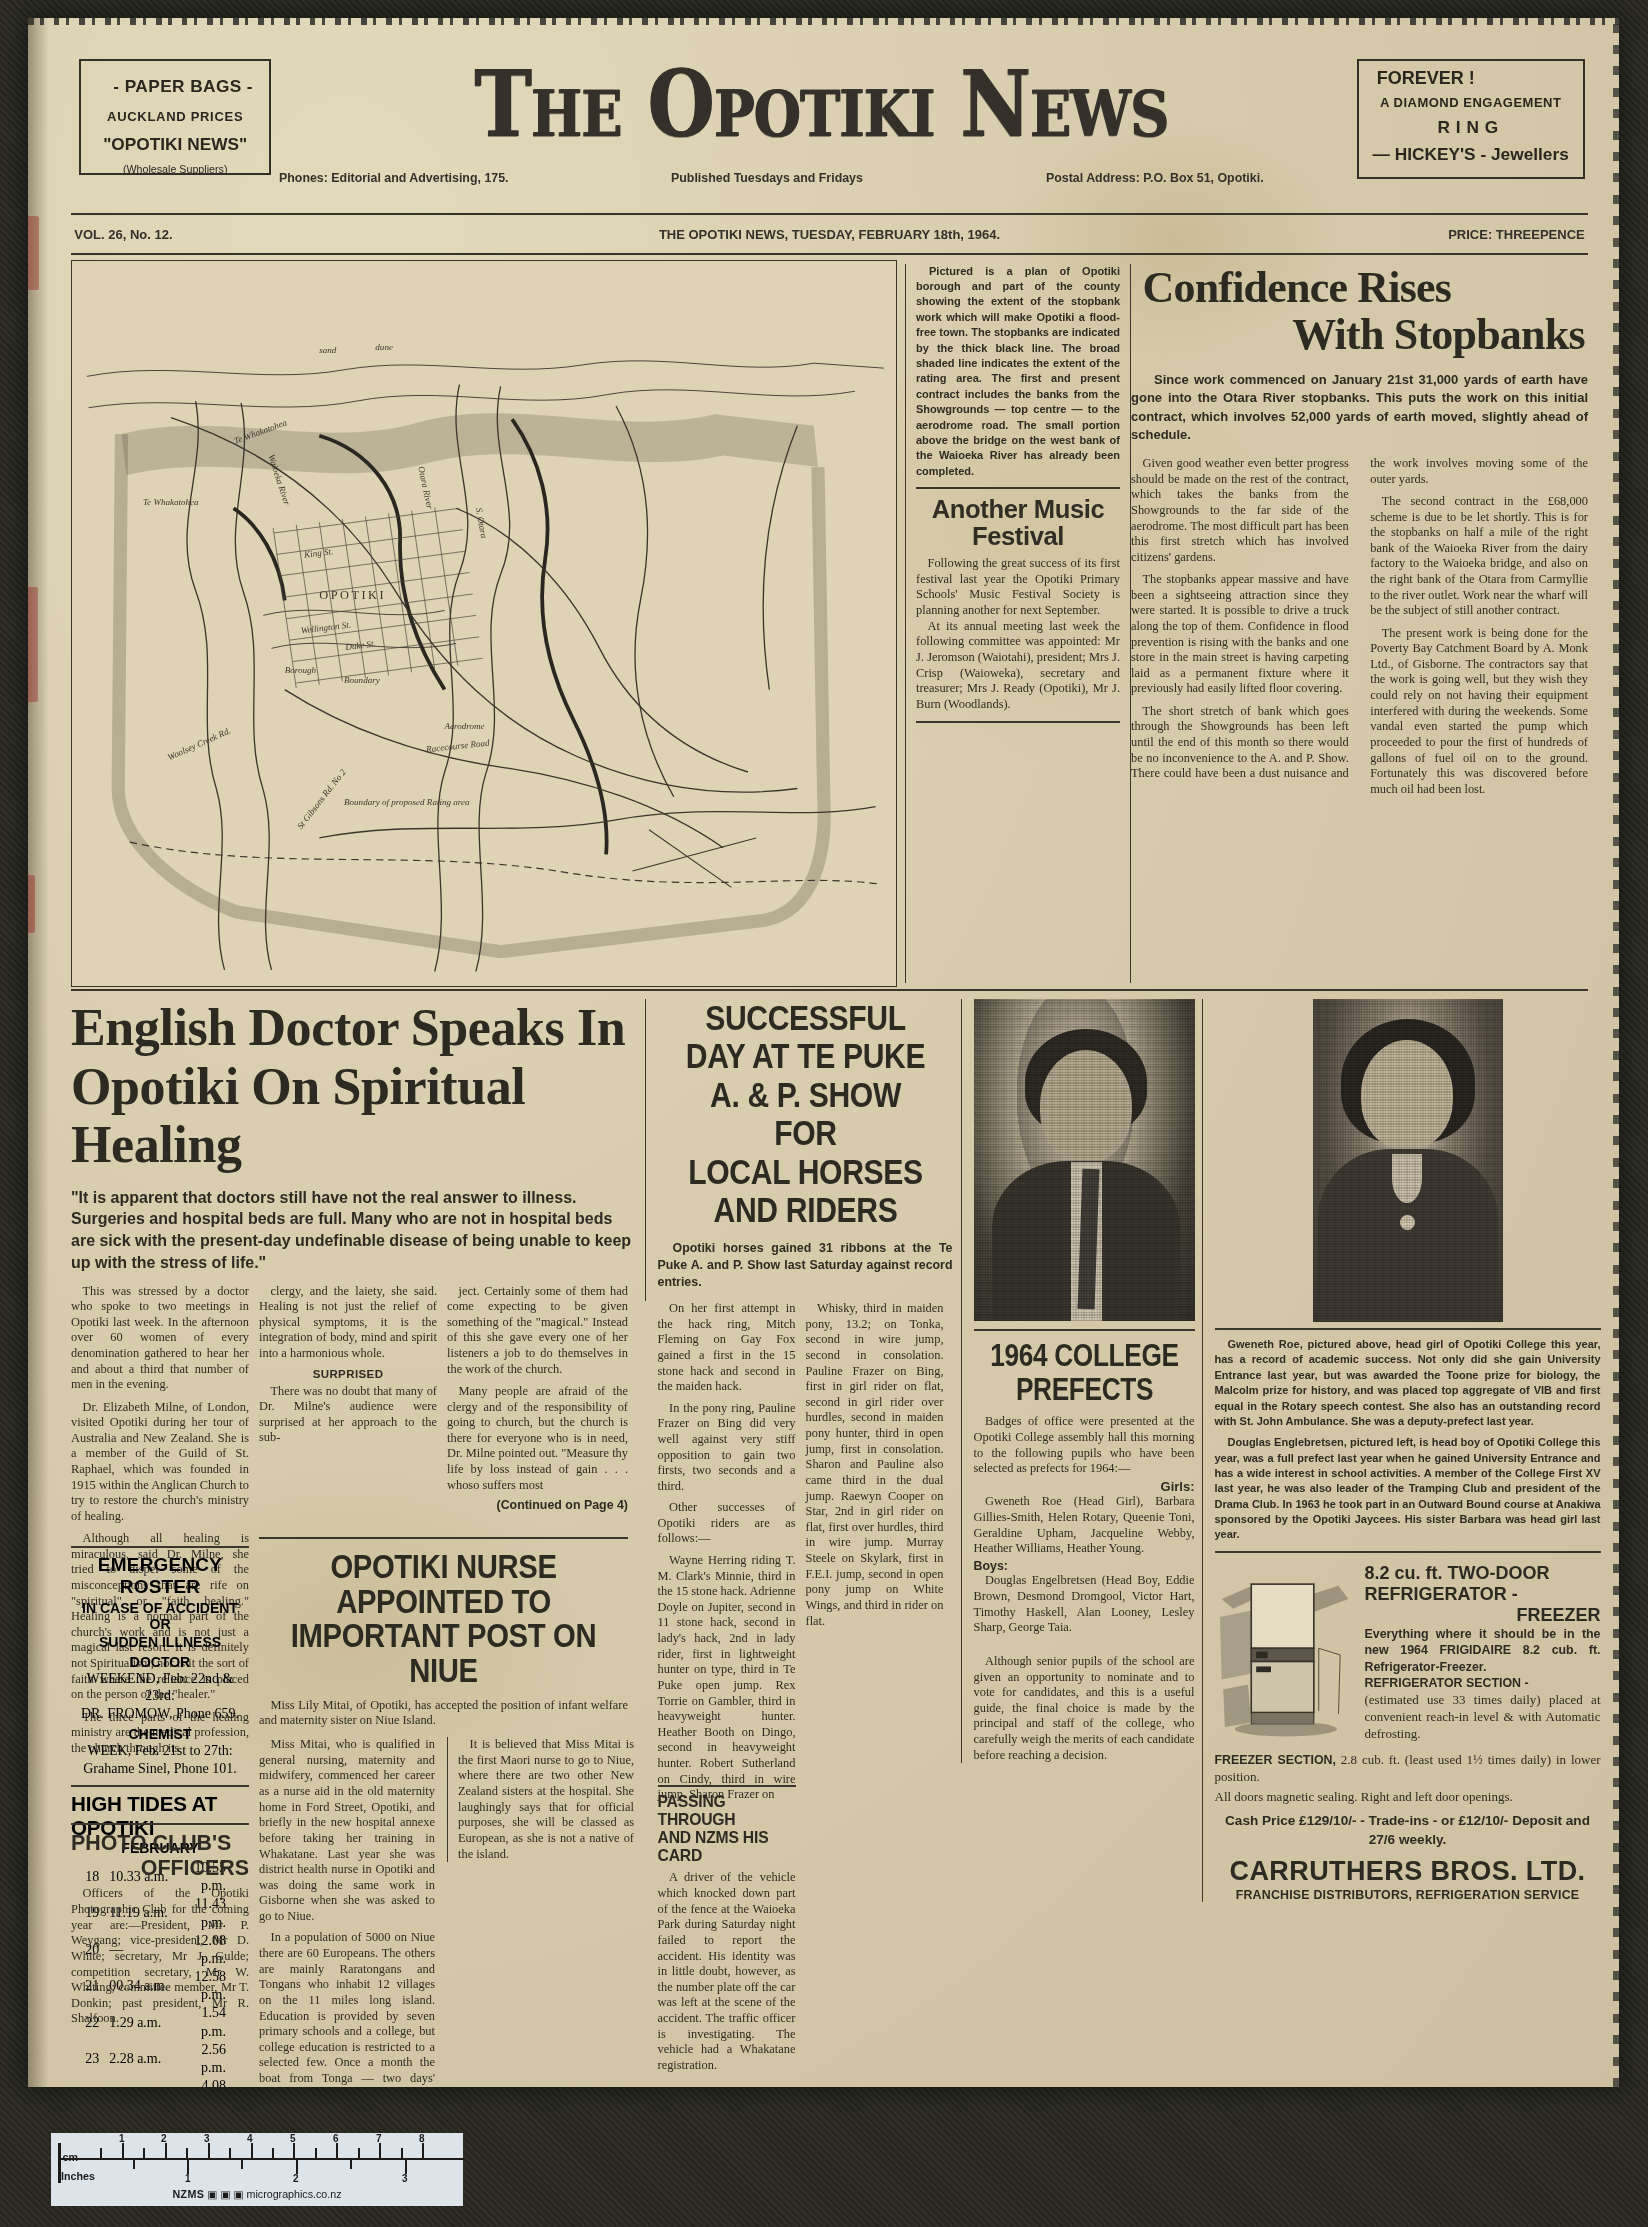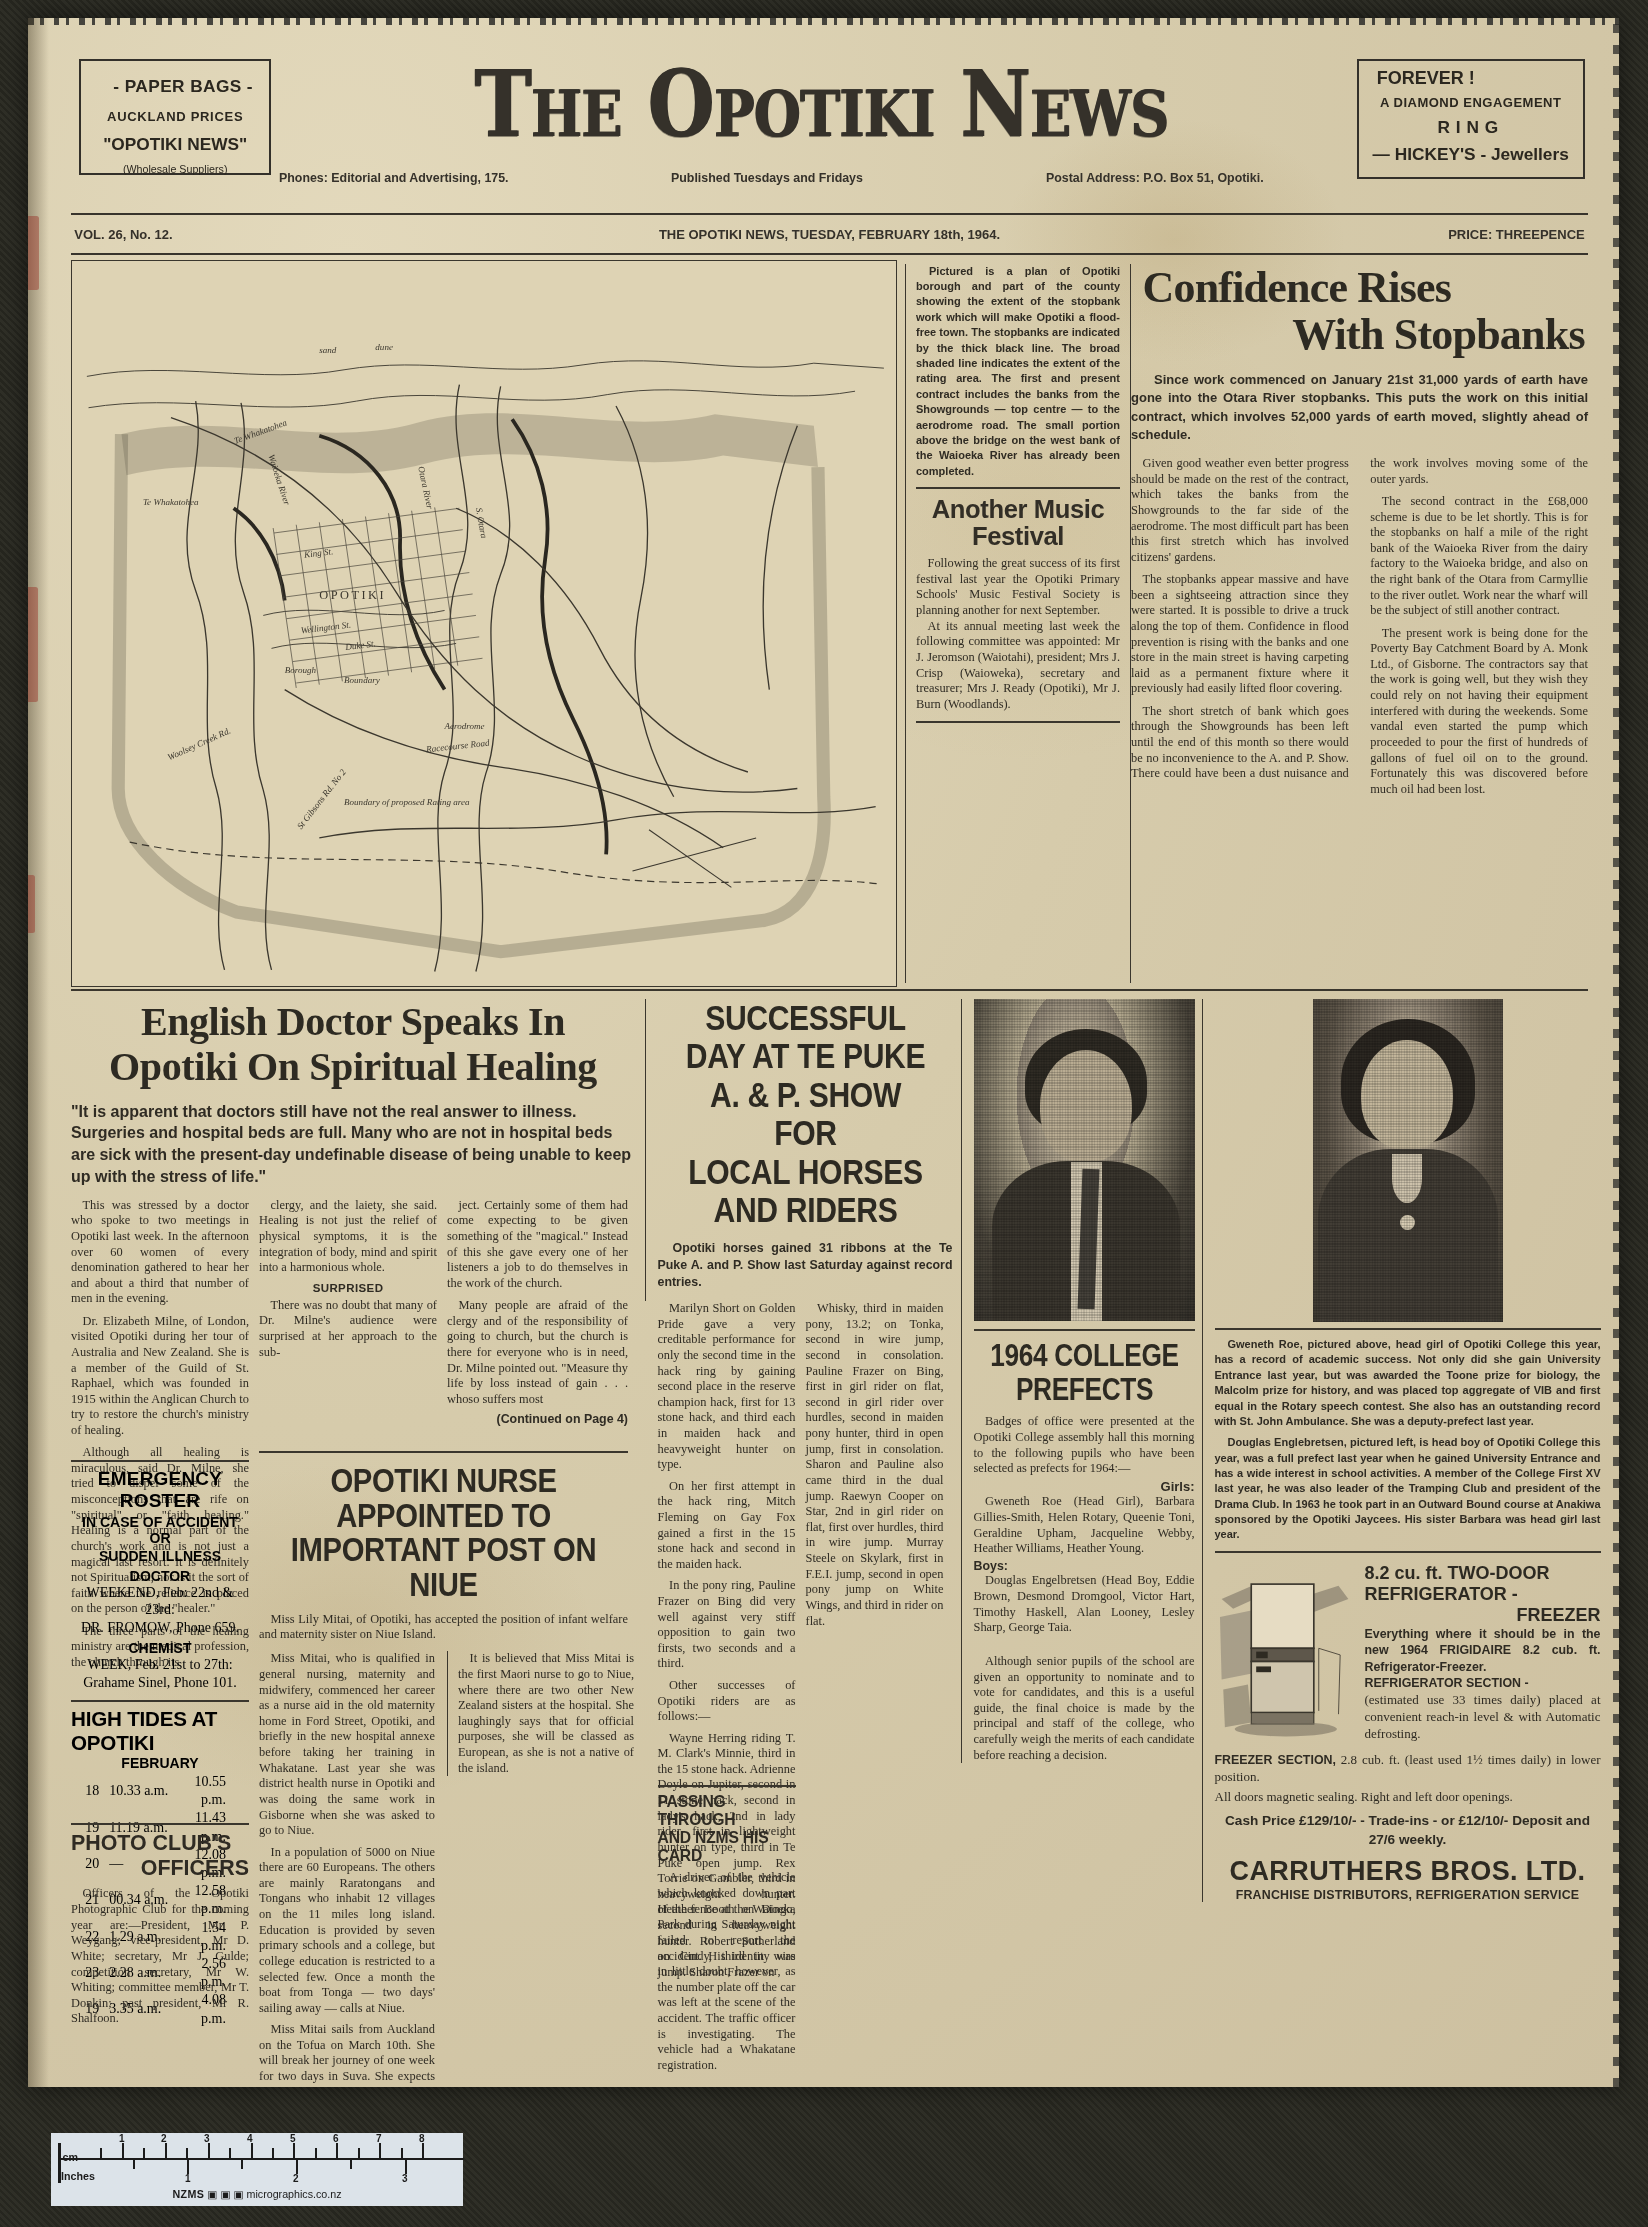--- a/index.html
+++ b/index.html
@@ -120,22 +120,22 @@
   
   #lower{position:relative;margin-top:3.3px;height:1063px;border-top:2.5px solid #3a362d;}
   #col-A{position:absolute;left:0;top:8.2px;width:564px;}
   #col-B{position:absolute;left:574px;top:8.2px;width:295px;
       border-left:1.6px solid #3a362d;padding-left:11.5px;}
   #col-C{position:absolute;left:890px;top:8.2px;width:221px;
       border-left:1.6px solid #3a362d;padding-left:11.5px;}
   #col-D{position:absolute;left:1131px;top:8.2px;width:386px;
       border-left:1.6px solid #3a362d;padding-left:11.5px;}
 
-  #doctor-headline{font-family:"Liberation Serif",serif;font-weight:bold;font-size:40px;
-      line-height:1.13;color:#2d2a22;text-align:center;letter-spacing:-0.4px;}
+  #doctor-headline{font-family:"Liberation Serif",serif;font-weight:bold;font-size:52px;
+      line-height:1.13;color:#2d2a22;text-align:left;letter-spacing:-0.4px;}
   #doctor-lead{font-family:"Liberation Sans",sans-serif;font-weight:bold;font-size:16px;
       line-height:1.36;color:#2f2b23;margin-top:11.5px;text-align:left;}
   .subhead-sm{font-family:"Liberation Sans",sans-serif;font-weight:bold;font-size:11.5px;
       text-align:center;margin:6.6px 0 3.3px 0;letter-spacing:0.4px;color:#2f2b23;}
   .contd{font-family:"Liberation Sans",sans-serif;font-weight:bold;font-size:12.4px;
       text-align:right;margin-top:5px;color:#2f2b23;}
 
   .hd-condensed{font-family:"Liberation Sans Narrow","Liberation Sans",sans-serif;
       font-weight:bold;color:#2d2a22;text-align:center;line-height:1.02;
       transform:scaleX(.86);transform-origin:center;letter-spacing:-0.4px;}
@@ -519,21 +519,20 @@
         <div class="hd-condensed" style="font-size:35px;line-height:1.1;">A. &amp; P. SHOW FOR</div>
         <div class="hd-condensed" style="font-size:35px;line-height:1.1;">LOCAL HORSES AND RIDERS</div>
 
         <div class="lead-bold">
           <p>Opotiki horses gained 31 ribbons at the Te Puke A. and P. Show last Saturday against record entries.</p>
         </div>
 
         <div style="position:relative;margin-top:10px;">
           <div style="position:absolute;left:0;top:0;width:138px;">
             <div class="body-serif">
-              <p style="margin-bottom:5.8px;">Marilyn Short on Golden Pride gave a very creditable performance for only the second time in the hack ring by gaining second place in the reserve champion hack, first for 13 stone hack, and third each in maiden hack and heavyweight hunter on type.</p>
               <p style="margin-bottom:5.8px;">On her first attempt in the hack ring, Mitch Fleming on Gay Fox gained a first in the 15 stone hack and second in the maiden hack.</p>
               <p style="margin-bottom:5.8px;">In the pony ring, Pauline Frazer on Bing did very well against very stiff opposition to gain two firsts, two seconds and a third.</p>
               <p style="margin-bottom:5.8px;">Other successes of Opotiki riders are as follows:—</p>
               <p>Wayne Herring riding T. M. Clark's Minnie, third in the 15 stone hack. Adrienne Doyle on Jupiter, second in 11 stone hack, second in lady's hack, 2nd in lady rider, first in lightweight hunter on type, third in Te Puke open jump. Rex Torrie on Gambler, third in heavyweight hunter. Heather Booth on Dingo, second in heavyweight hunter. Robert Sutherland on Cindy, third in wire jump. Sharon Frazer on</p>
             </div>
           </div>
           <div style="position:absolute;left:148px;top:0;width:138px;">
             <div class="body-serif">
               <p>Whisky, third in maiden pony, 13.2; on Tonka, second in wire jump, second in consolation. Pauline Frazer on Bing, first in girl rider on flat, second in girl rider over hurdles, second in maiden pony hunter, third in open jump, first in consolation. Sharon and Pauline also came third in the dual jump. Raewyn Cooper on Star, 2nd in girl rider on flat, first over hurdles, third in wire jump. Murray Steele on Skylark, first in F.E.I. jump, second in open pony jump on White Wings, and third in rider on flat.</p>
             </div>

